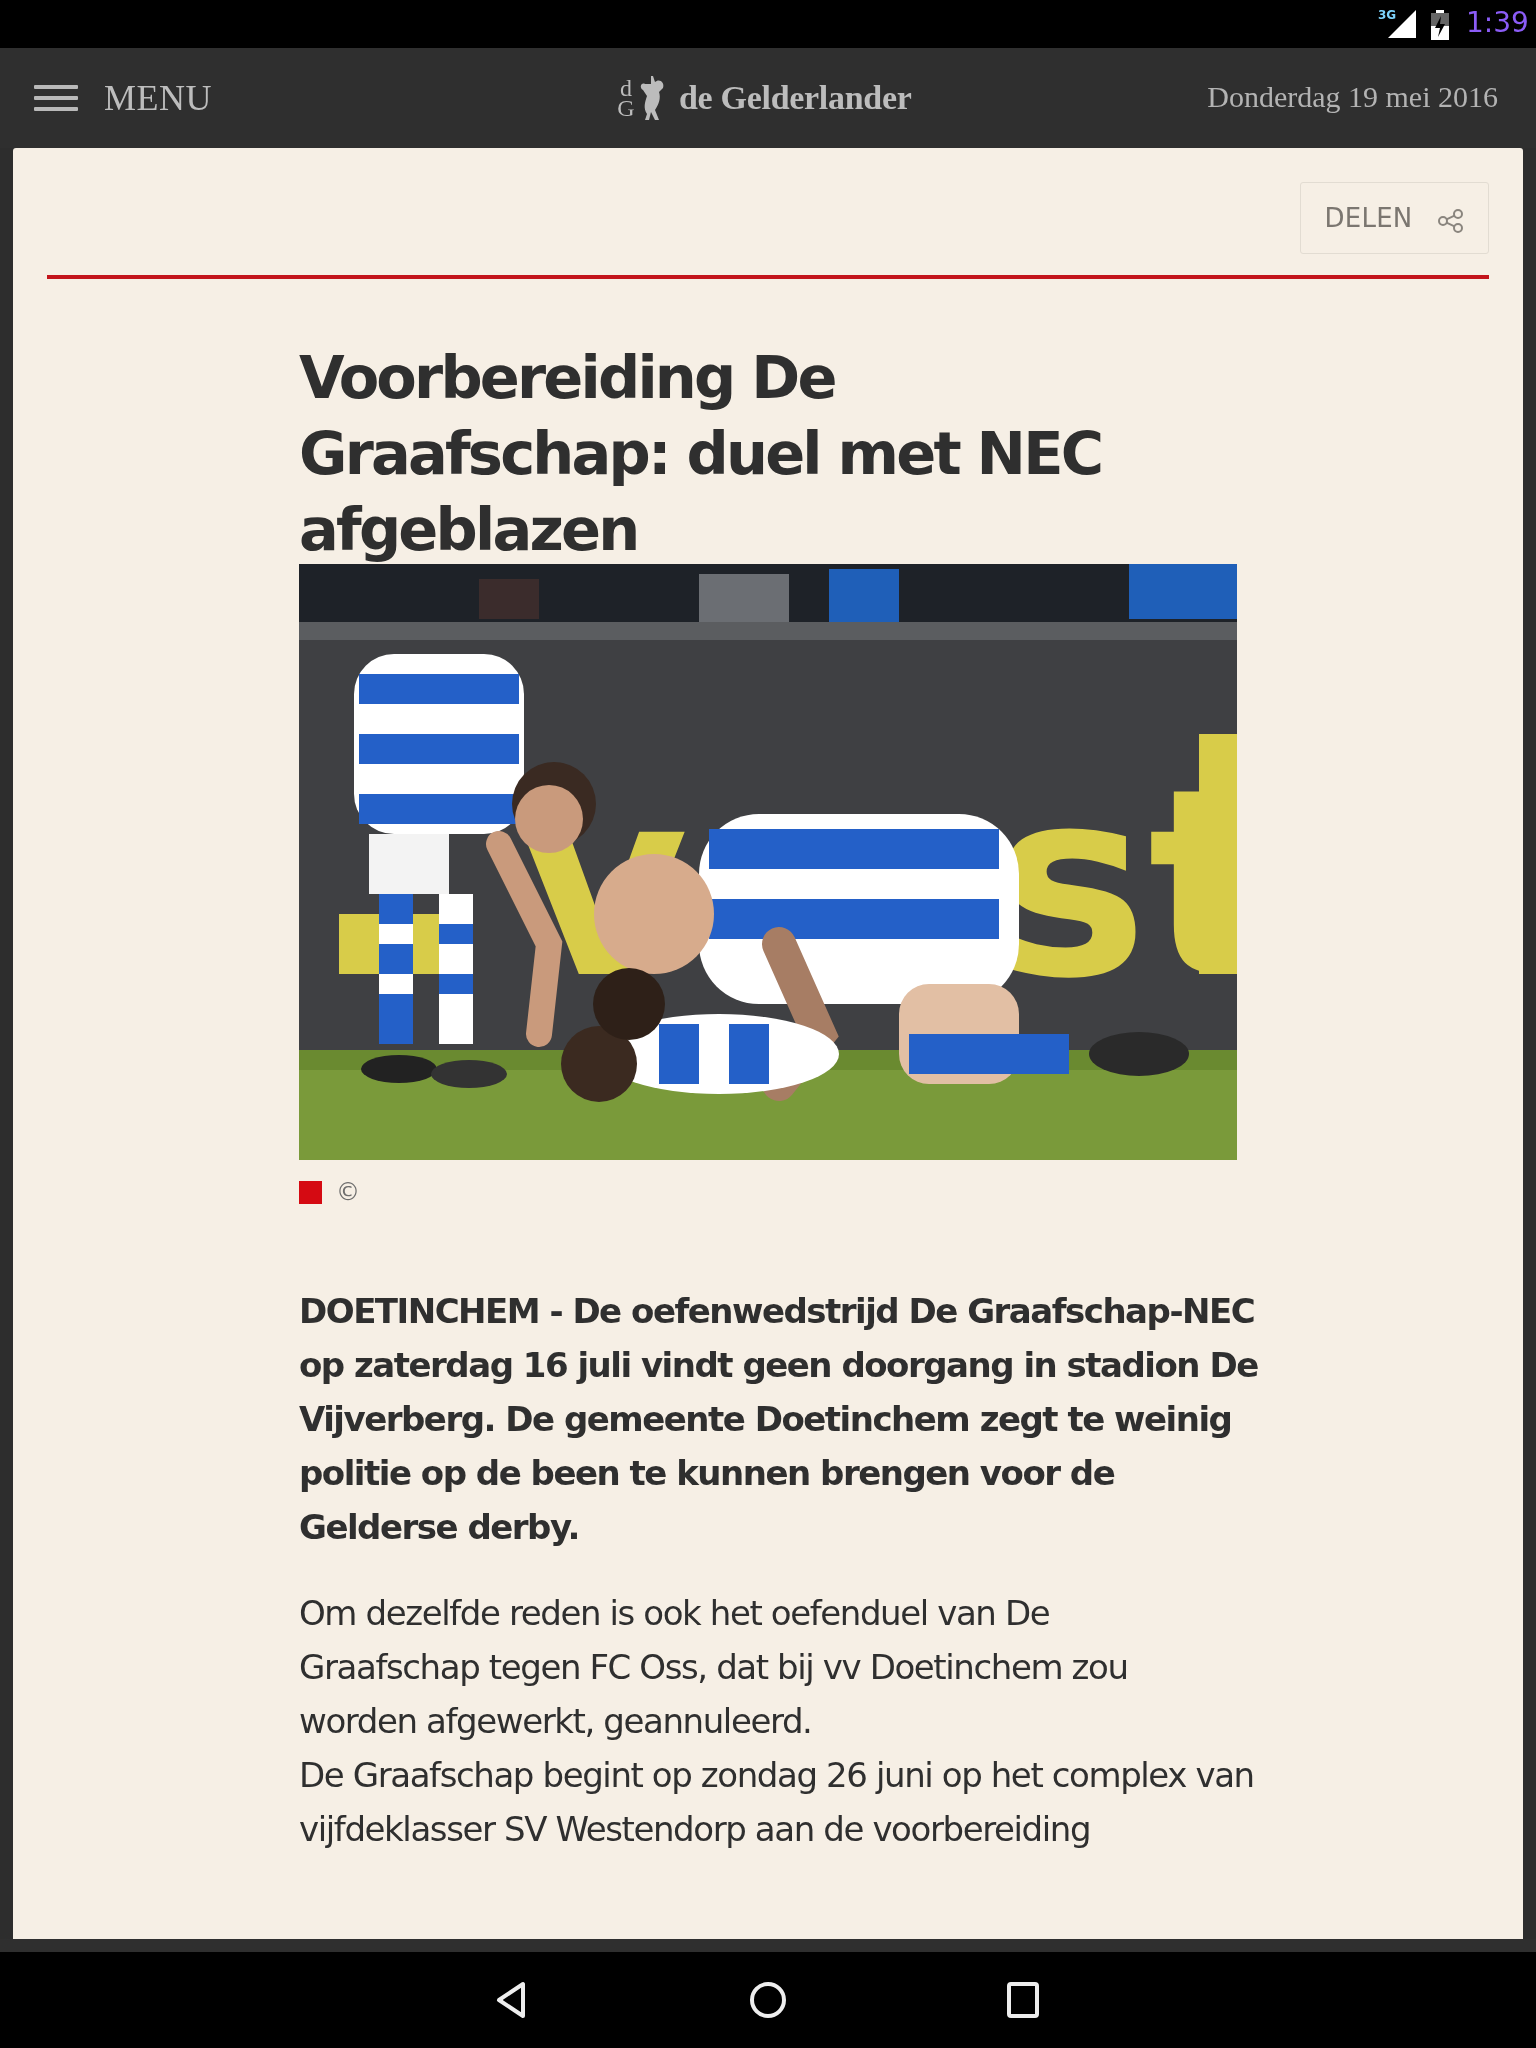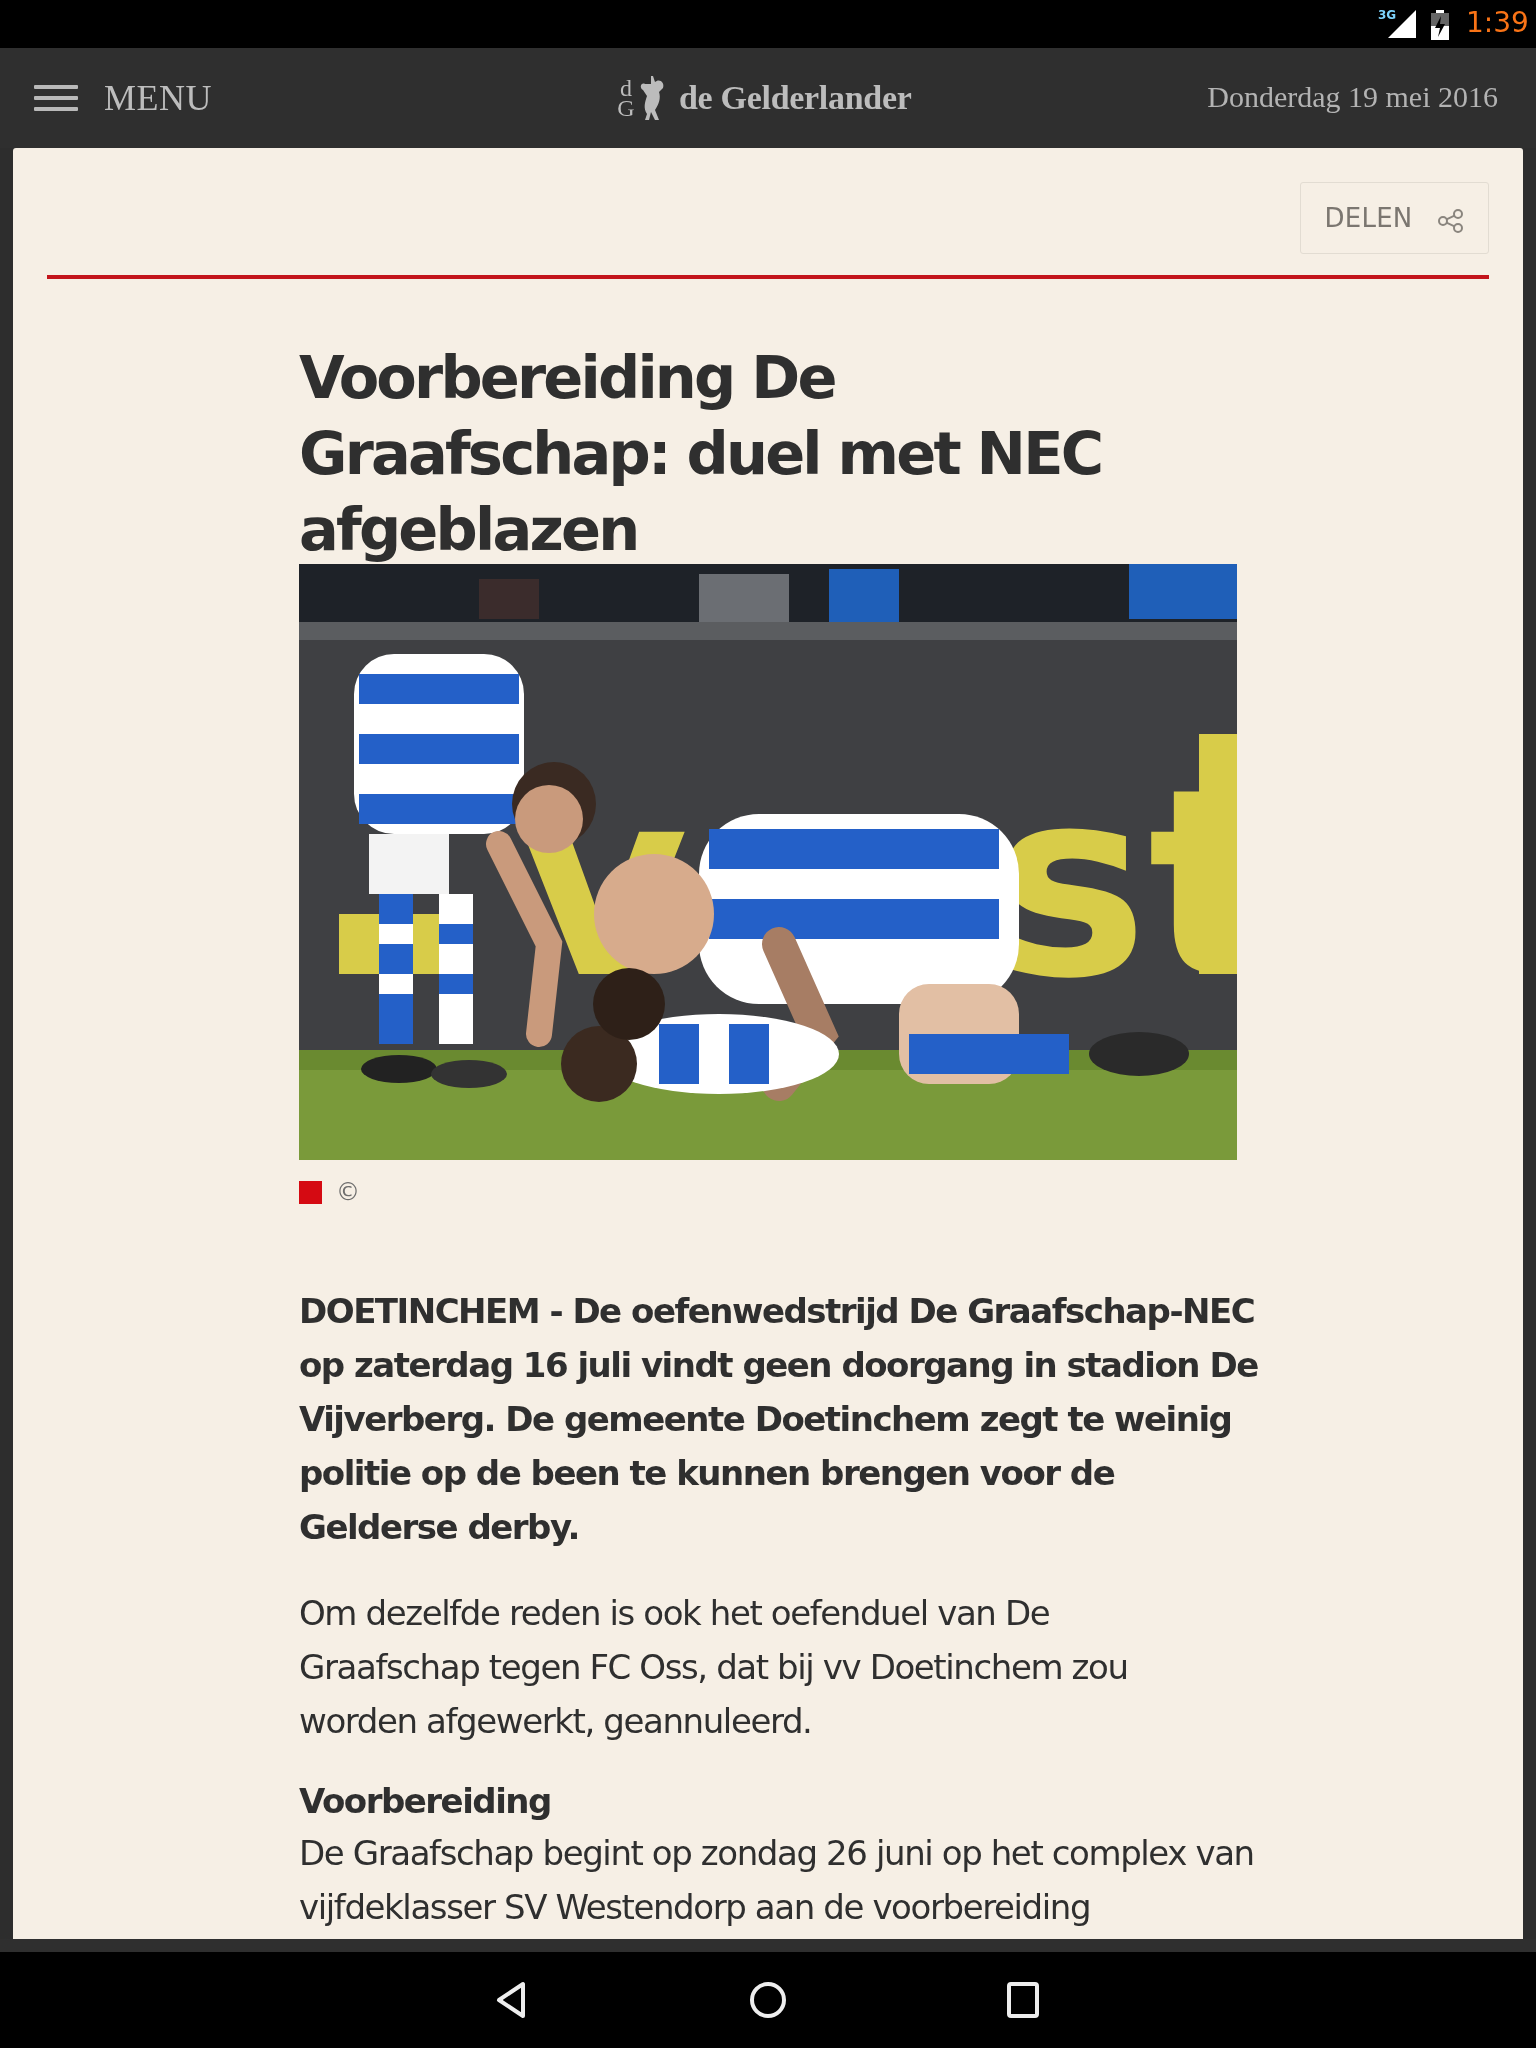--- a/index.html
+++ b/index.html
@@ -4,21 +4,21 @@
 <style>
   * { box-sizing: border-box; margin: 0; padding: 0; }
   html, body { width: 1536px; height: 2048px; overflow: hidden; background: #2d2d2d; }
   body { position: relative; font-family: "Liberation Sans", sans-serif; }
 
   
   .status-bar { position: absolute; left: 0; top: 0; width: 1536px; height: 48px; background: #000; }
   .status-bar .net { position: absolute; left: 1378px; top: 8px; color: #7dd3fc; font: bold 12px "DejaVu Sans", sans-serif; }
   .status-bar .signal { position: absolute; left: 1388px; top: 10px; }
   .status-bar .battery { position: absolute; left: 1430px; top: 10px; }
-  .status-bar .clock { position: absolute; left: 1466px; top: 6px; color: #f97316; font: 28px "DejaVu Sans", sans-serif; }
+  .status-bar .clock { position: absolute; left: 1466px; top: 6px; color: #8b5cf6; font: 28px "DejaVu Sans", sans-serif; }
 
   
   .app-header { position: absolute; left: 0; top: 48px; width: 1536px; height: 100px; background: #2f2f2f; }
   .menu-btn { position: absolute; left: 34px; top: 30px; height: 40px; display: flex; align-items: center; cursor: pointer; }
   .menu-btn .burger { width: 44px; height: 30px; position: relative; }
   .menu-btn .burger span { position: absolute; left: 0; width: 44px; height: 4px; background: #b9b9b9; border-radius: 1px; }
   .menu-btn .label { margin-left: 26px; color: #bdbdbd; font: 36px "Liberation Serif", serif; letter-spacing: 0.5px; }
   .logo { position: absolute; left: 615px; top: 24px; height: 52px; display: flex; align-items: center; }
   .logo .mono { color: #bcbcbc; font: 24px "Liberation Serif", serif; line-height: 20px; width: 22px; text-align: center; }
   .logo .logo-text { margin-left: 12px; color: #bcbcbc; font: bold 34px "Liberation Serif", serif; letter-spacing: -0.3px; }
@@ -171,21 +171,20 @@
   </div>
 
   <div class="caption">
     <span class="red-sq"></span>
     <span class="copy">©</span>
   </div>
 
   <div class="body">
     <p class="lead">DOETINCHEM - De oefenwedstrijd De Graafschap-NEC op zaterdag 16 juli vindt geen doorgang in stadion De Vijverberg. De gemeente Doetinchem zegt te weinig politie op de been te kunnen brengen voor de Gelderse derby.</p>
     <p class="para">Om dezelfde reden is ook het oefenduel van De Graafschap tegen FC Oss, dat bij vv Doetinchem zou worden afgewerkt, geannuleerd.</p>
-    <h2 class="subhead">Voorbereiding</h2>
     <p class="para2">De Graafschap begint op zondag 26 juni op het complex van vijfdeklasser SV Westendorp aan de voorbereiding</p>
   </div>
 </div>
 
 <div class="bottom-strip"></div>
 
 <div class="nav-bar">
   <div class="nav-btn" style="left:489px">
     <svg width="48" height="44" viewBox="0 0 48 44">
       <polygon points="34,6 34,38 10,22" fill="none" stroke="#eee" stroke-width="4" stroke-linejoin="round"></polygon>

